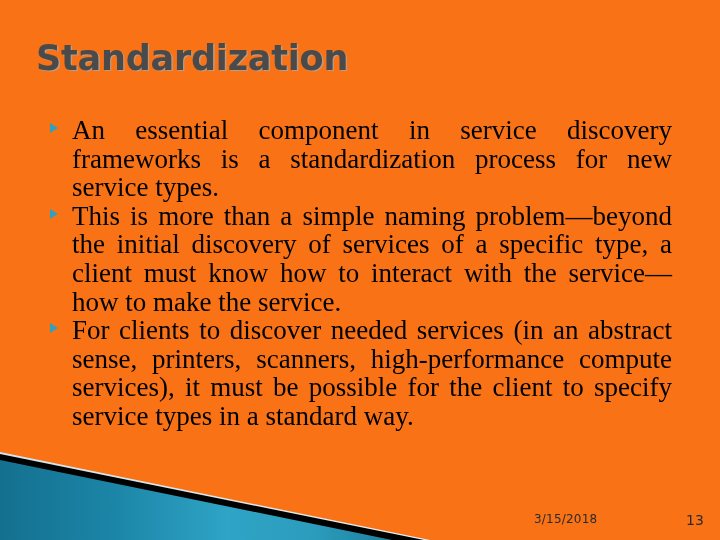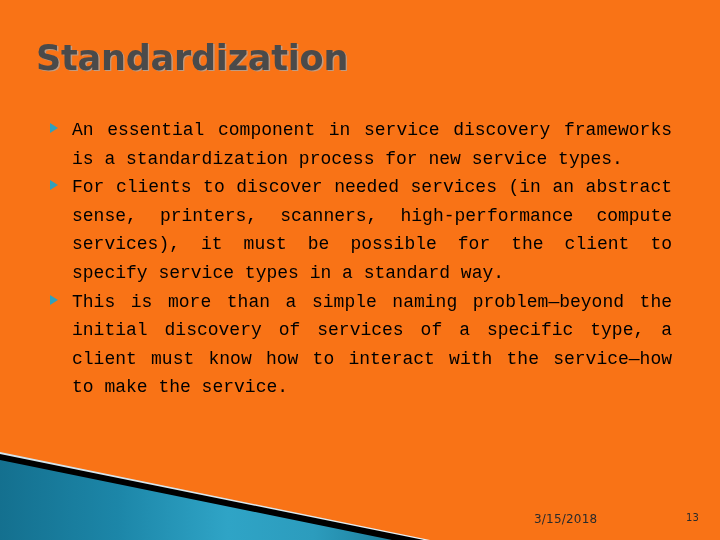--- a/index.html
+++ b/index.html
@@ -49,22 +49,22 @@
     flex: 0 0 auto;
     width: 22px;
     padding-top: 7px;
     font-size: 12px;
     line-height: 1;
     color: #31A0BD;
   }
   .bullet-marker svg { display: block; }
   .bullet-text {
     flex: 1 1 auto;
-    font-family: Liberation Mono, monospace;
-    font-size: 18px;
+    font-family: Liberation Serif, serif;
+    font-size: 27px;
     line-height: 28.6px;
     color: #000000;
     text-align: justify;
     text-justify: inter-word;
     hyphens: none;
   }
 
   
   .deco {
     position: absolute;
@@ -83,21 +83,21 @@
     font-family: "DejaVu Sans", sans-serif;
     font-size: 12px;
     color: #2b2b2b;
     letter-spacing: 0.2px;
   }
   .footer-pagenum {
     position: absolute;
     left: 686px;
     top: 512px;
     font-family: "DejaVu Sans", sans-serif;
-    font-size: 10px;
+    font-size: 14px;
     color: #2b2b2b;
     letter-spacing: 0.2px;
   }
 </style>
 </head>
 <body>
 
 <div class="slide">
 
   <div class="slide-title">Standardization</div>
@@ -112,30 +112,30 @@
       </span>
       <div class="bullet-text">An essential component in service discovery frameworks is a standardization process for new service types.</div>
     </div>
 
     <div class="bullet-row">
       <span class="bullet-marker">
         <svg width="9" height="10" viewBox="0 0 9 10" aria-hidden="true">
           <polygon points="0,0 8,5 0,10" fill="#31A0BD"></polygon>
         </svg>
       </span>
-      <div class="bullet-text">For clients to discover needed services (in an abstract sense, printers, scanners, high-performance compute services), it must be possible for the client to specify service types in a standard way.</div>
+      <div class="bullet-text">This is more than a simple naming problem—beyond the initial discovery of services of a specific type, a client must know how to interact with the service—how to make the service.</div>
     </div>
 
     <div class="bullet-row">
       <span class="bullet-marker">
         <svg width="9" height="10" viewBox="0 0 9 10" aria-hidden="true">
           <polygon points="0,0 8,5 0,10" fill="#31A0BD"></polygon>
         </svg>
       </span>
-      <div class="bullet-text">This is more than a simple naming problem—beyond the initial discovery of services of a specific type, a client must know how to interact with the service—how to make the service.</div>
+      <div class="bullet-text">For clients to discover needed services (in an abstract sense, printers, scanners, high-performance compute services), it must be possible for the client to specify service types in a standard way.</div>
     </div>
 
   </div>
 
   <svg class="deco" viewBox="0 0 720 100" preserveAspectRatio="none">
     <defs>
       <linearGradient id="tealGrad" x1="0" y1="0" x2="1" y2="0">
         <stop offset="0%" stop-color="#14708F"></stop>
         <stop offset="30%" stop-color="#1C86A8"></stop>
         <stop offset="58%" stop-color="#2FA4C6"></stop>

